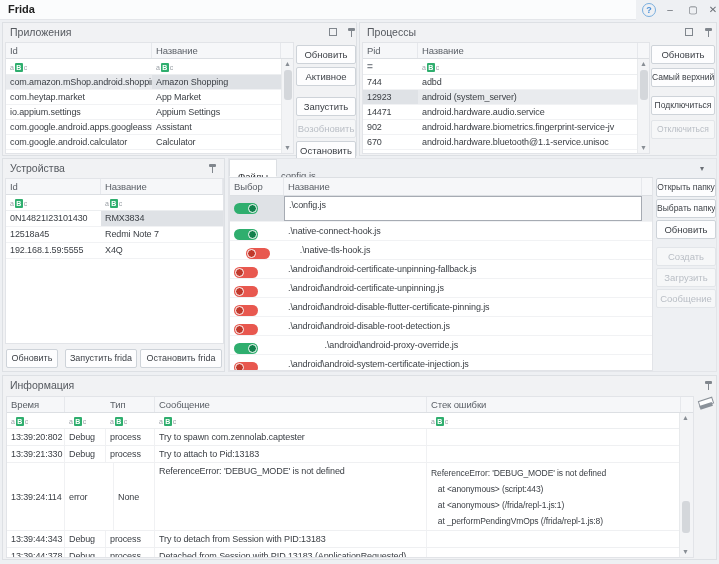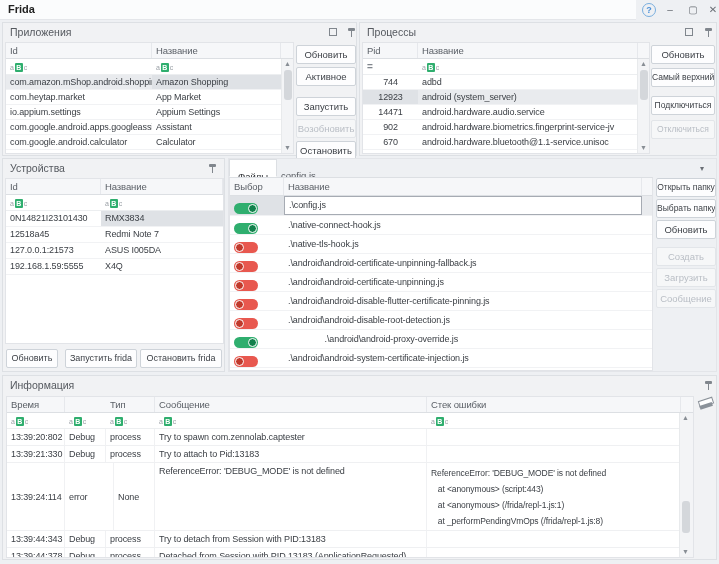--- a/index.html
+++ b/index.html
@@ -26,21 +26,21 @@
   
   .grid { position:absolute; background:#fff; border:1px solid #e2e4e8; overflow:hidden; }
   .ghead { display:flex; background:#f6f7f9; border-bottom:1px solid #dcdfe3; height:16px; line-height:15px; color:#5a5f66; }
   .ghead .cell { border-right:1px solid #e6e8ec; }
   .gfilter { display:flex; height:16px; border-bottom:1px solid #eceef0; background:#fff; align-items:center; }
   .grow { display:flex; height:15px; line-height:14px; border-bottom:1px solid #f1f2f4; }
   .cell { overflow:hidden; white-space:nowrap; padding:0 4px; letter-spacing:-0.1px; font-size:9px; }
   .ghead .cell { font-size:9.5px; }
   .sel-row { background:#e9ebee; }
   .sel-cell { background:#dfe2e6; }
-  .num { text-align:center; }
+  .num { text-align:left; }
   
   .abc { display:inline-flex; align-items:flex-end; line-height:9px; font-size:7px; color:#9aa0a6; }
   .abc b { display:inline-block; width:8px; height:9px; margin:0 1px; background:#2fae6e; color:#fff;
     font-size:7px; line-height:9px; text-align:center; border-radius:1px; font-weight:bold; }
   .eqop { color:#80868d; font-weight:bold; font-size:10px; }
   
   .vsb { position:absolute; width:12px; background:#f3f4f6; border-left:1px solid #e8eaec; }
   .vsb .ar { position:absolute; left:0; width:11px; text-align:center; font-size:7px; color:#888e95; height:10px; line-height:10px; }
   .vsb .thumb { position:absolute; left:2px; width:8px; background:#d4d7db; border-radius:3px; }
   
@@ -198,51 +198,47 @@
     </div>
     <div class="grow" style="height:16px; line-height:15px;">
       <div class="cell" style="width:95px;">0N14821I23101430</div>
       <div class="cell sel-cell" style="width:122px;">RMX3834</div>
     </div>
     <div class="grow" style="height:16px; line-height:15px;">
       <div class="cell" style="width:95px;">12518a45</div>
       <div class="cell" style="width:122px;">Redmi Note 7</div>
     </div>
     <div class="grow" style="height:16px; line-height:15px;">
-      <div class="cell" style="width:95px;">127.0.0.1:21573</div>
-      <div class="cell" style="width:122px;">ASUS I005DA</div>
-    </div>
-    <div class="grow" style="height:16px; line-height:15px;">
       <div class="cell" style="width:95px;">192.168.1.59:5555</div>
       <div class="cell" style="width:122px;">X4Q</div>
     </div>
   </div>
   <div class="btn" style="left:3px; top:190px; width:52px; font-size:9px;">Обновить</div>
   <div class="btn" style="left:62px; top:190px; width:72px; font-size:9px;">Запустить frida</div>
   <div class="btn" style="left:137px; top:190px; width:82px; font-size:9px;">Остановить frida</div>
 </div>
 
 <div class="panel" style="left:228px; top:158px; width:489px; height:214px; background:#eef0f3; border-color:#e3e5e9;">
   <div class="tab active" style="left:0;">Файлы</div>
   <div class="tab" style="left:44px;">config.js</div>
   <span class="dd-arrow" style="left:471px; top:5px;">▾</span>
   <div class="grid" style="left:0; top:18px; width:424px; height:194px; border-top:1px solid #dcdfe3;">
     <div class="ghead" style="height:18px; line-height:17px;">
       <div class="cell" style="width:54px;">Выбор</div>
       <div class="cell" style="width:358px;">Название</div>
     </div>
-    <div class="grow" style="height:20px; line-height:18px; background:#e9ebee;">
+    <div class="grow" style="height:26px; line-height:18px; background:#e9ebee;">
       <div class="cell sel-cell" style="width:54px; padding-top:3px;"><span class="tgl on"><span class="knob"></span></span></div>
       <div class="cell focus-cell" style="width:358px; line-height:16px; background:#fff;">.\config.js</div>
     </div>
     <div class="grow" style="height:19px; line-height:18px;">
       <div class="cell" style="width:54px; padding-top:3px;"><span class="tgl on"><span class="knob"></span></span></div>
       <div class="cell" style="width:358px;">.\native-connect-hook.js</div>
     </div>
-    <div class="grow" style="height:19px; line-height:18px;">
+    <div class="grow" style="height:19px; line-height:18px;padding-left:12px;">
       <div class="cell" style="width:54px; padding-top:3px;"><span class="tgl off"><span class="knob"></span></span></div>
       <div class="cell" style="width:358px;">.\native-tls-hook.js</div>
     </div>
     <div class="grow" style="height:19px; line-height:18px;">
       <div class="cell" style="width:54px; padding-top:3px;"><span class="tgl off"><span class="knob"></span></span></div>
       <div class="cell" style="width:358px;">.\android\android-certificate-unpinning-fallback.js</div>
     </div>
     <div class="grow" style="height:19px; line-height:18px;">
       <div class="cell" style="width:54px; padding-top:3px;"><span class="tgl off"><span class="knob"></span></span></div>
       <div class="cell" style="width:358px;">.\android\android-certificate-unpinning.js</div>

